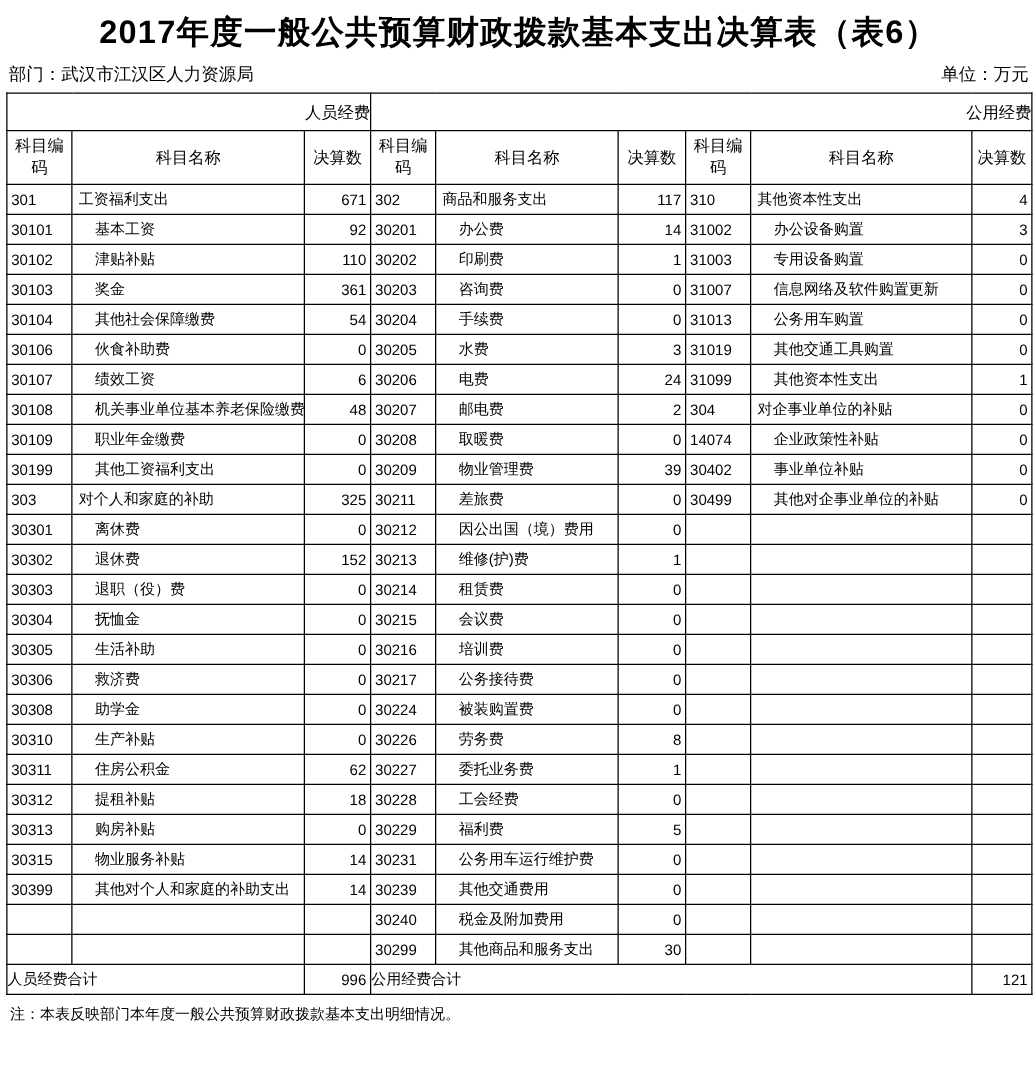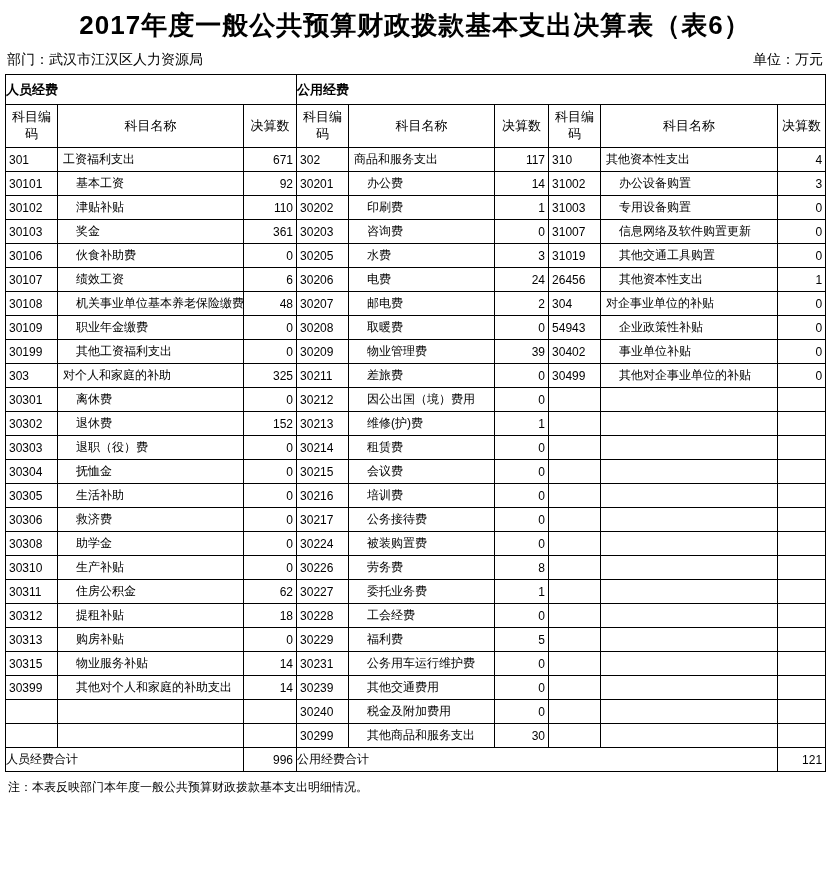--- a/index.html
+++ b/index.html
@@ -31,21 +31,21 @@
     table-layout:fixed;
     width:820px;
   }
   table.budget th, table.budget td {
     border:1px solid #000;
     font-weight:normal;
     font-size:12px;
     vertical-align:middle;
     overflow:hidden;
   }
-  tr.section-row th { height:30px; text-align:left; font-size:13px;font-weight:bold; }
+  tr.section-row th { height:30px; text-align:right; font-size:13px; }
   tr.header-row th { height:43px; text-align:center; font-size:13px; }
   th.code-h { white-space:normal; word-break:break-all; padding:0 4px; line-height:1.3; }
   tbody td { height:24px; white-space:nowrap; }
   td.code  { text-align:left;  padding-left:3px; }
   td.name  { text-align:left;  padding-left:5px; }
   td.name.indent { padding-left:18px; }
   td.value { text-align:right; padding-right:3px; }
   tr.totals-row td { height:24px; }
   td.total-label { text-align:left; }
   .note { font-size:12px; padding:7px 0 0 3px; }
@@ -130,38 +130,49 @@
           <td class="name indent">奖金</td>
           <td class="value">361</td>
           <td class="code">30203</td>
           <td class="name indent">咨询费</td>
           <td class="value">0</td>
           <td class="code">31007</td>
           <td class="name indent">信息网络及软件购置更新</td>
           <td class="value">0</td>
         </tr>
         <tr>
+          <td class="code">30104</td>
+          <td class="name indent">其他社会保障缴费</td>
+          <td class="value">54</td>
+          <td class="code">30204</td>
+          <td class="name indent">手续费</td>
+          <td class="value">0</td>
+          <td class="code">31013</td>
+          <td class="name indent">公务用车购置</td>
+          <td class="value">0</td>
+        </tr>
+        <tr>
           <td class="code">30106</td>
           <td class="name indent">伙食补助费</td>
           <td class="value">0</td>
           <td class="code">30205</td>
           <td class="name indent">水费</td>
           <td class="value">3</td>
           <td class="code">31019</td>
           <td class="name indent">其他交通工具购置</td>
           <td class="value">0</td>
         </tr>
         <tr>
           <td class="code">30107</td>
           <td class="name indent">绩效工资</td>
           <td class="value">6</td>
           <td class="code">30206</td>
           <td class="name indent">电费</td>
           <td class="value">24</td>
-          <td class="code">26456</td>
+          <td class="code">31099</td>
           <td class="name indent">其他资本性支出</td>
           <td class="value">1</td>
         </tr>
         <tr>
           <td class="code">30108</td>
           <td class="name indent">机关事业单位基本养老保险缴费</td>
           <td class="value">48</td>
           <td class="code">30207</td>
           <td class="name indent">邮电费</td>
           <td class="value">2</td>
@@ -169,21 +180,21 @@
           <td class="name">对企事业单位的补贴</td>
           <td class="value">0</td>
         </tr>
         <tr>
           <td class="code">30109</td>
           <td class="name indent">职业年金缴费</td>
           <td class="value">0</td>
           <td class="code">30208</td>
           <td class="name indent">取暖费</td>
           <td class="value">0</td>
-          <td class="code">54943</td>
+          <td class="code">14074</td>
           <td class="name indent">企业政策性补贴</td>
           <td class="value">0</td>
         </tr>
         <tr>
           <td class="code">30199</td>
           <td class="name indent">其他工资福利支出</td>
           <td class="value">0</td>
           <td class="code">30209</td>
           <td class="name indent">物业管理费</td>
           <td class="value">39</td>

